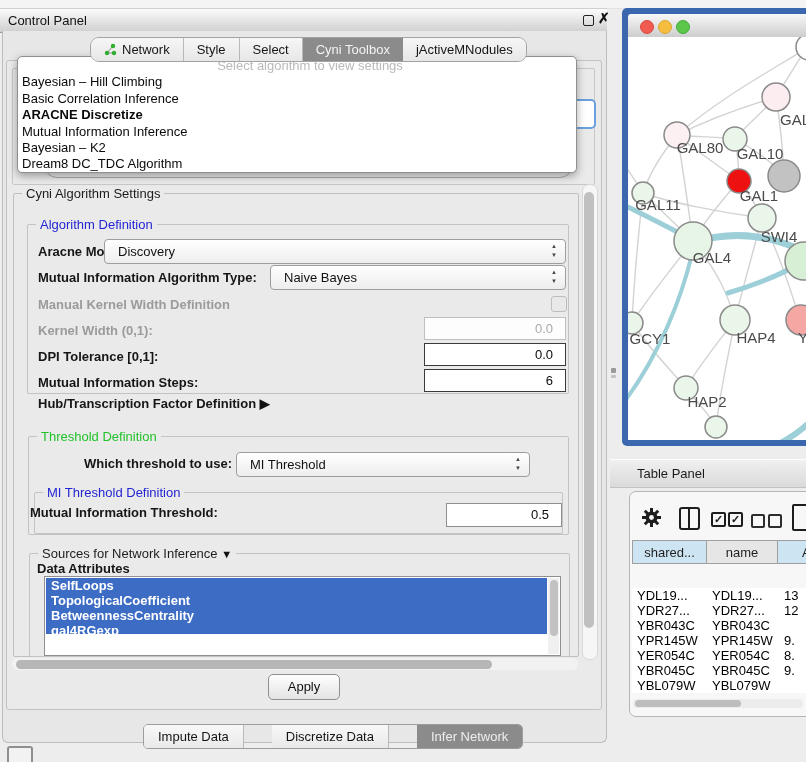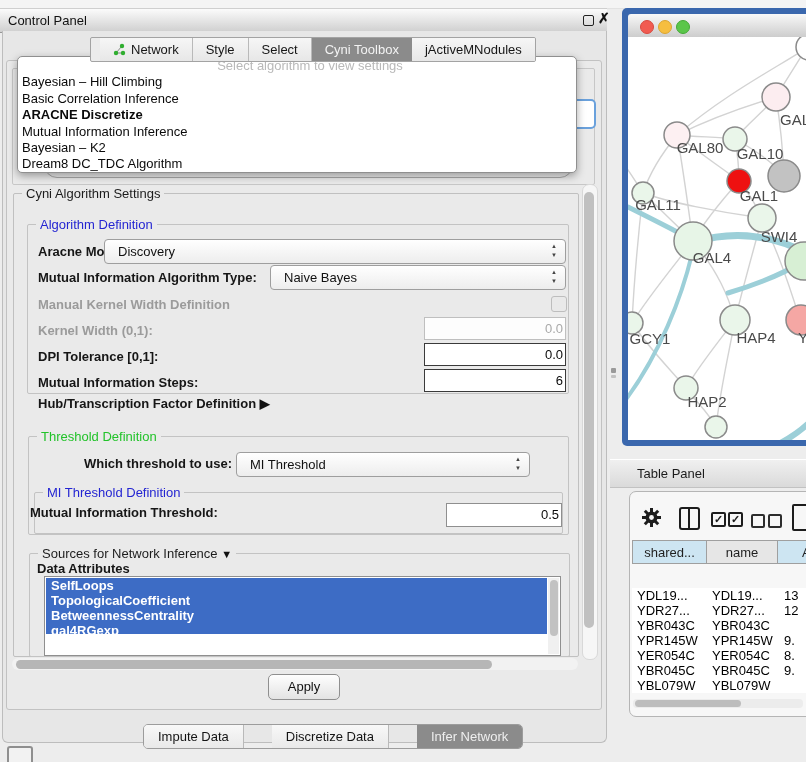--- a/index.html
+++ b/index.html
@@ -9,21 +9,21 @@
   
   .top-strip{left:0;top:0;width:806px;height:8px;background:#f4f4f4;border-bottom:1px solid #e2e2e2;}
   .cp-titlebar{left:0;top:8px;width:607px;height:23px;background:linear-gradient(#fbfbfb,#cfcfcf);border-bottom:1px solid #979797;border-top:1px solid #cfcfcf;}
   .cp-title{left:8px;top:4px;font-size:13px;color:#111;}
   .float-ic{left:583px;top:6px;width:9px;height:9px;border:1.5px solid #222;border-radius:2px;}
   .close-ic{left:598px;top:1px;font-size:14px;font-weight:bold;color:#111;}
   .cp-body{left:2px;top:31px;width:603px;height:711px;background:#e7e7e7;border:1px solid #bdbdbd;border-top:none;border-radius:0 0 6px 6px;}
   .content-panel{left:6px;top:60px;width:594px;height:648px;background:#eaeaea;border:1px solid #c2c2c2;border-radius:3px;}
 
   
-  .tabbar{left:90px;top:37px;height:23px;display:flex;border:1px solid #a3a3a3;border-radius:2px;background:#ececec;overflow:hidden;z-index:60;padding-left:9px;}
+  .tabbar{left:90px;top:37px;height:23px;display:flex;border:1px solid #a3a3a3;border-radius:9px;background:#ececec;overflow:hidden;z-index:60;}
   .tab{font-size:13px;color:#161616;line-height:23px;padding:0 13px;border-right:1px solid #b9b9b9;display:flex;align-items:center;gap:5px;background:linear-gradient(#f6f6f6,#e7e7e7);}
   .tab:last-child{border-right:none;}
   .tab.sel{background:#8b8b8b;color:#f3f3f3;border-right:none;}
 
   
   .dd-list{left:17px;top:56px;width:560px;height:117px;background:#fff;border:1px solid #8f8f8f;border-radius:5px;box-shadow:0 3px 8px rgba(0,0,0,.35);z-index:50;padding-top:1px;box-sizing:border-box;}
   .dd-item{height:16.4px;line-height:16.4px;font-size:13px;color:#0a0a0a;padding-left:4px;white-space:nowrap;}
   .dd-item.placeholder{color:#b9b9b9;text-align:center;padding-left:0;margin-left:26px;}
   .dd-item.sel{font-weight:bold;}
 
@@ -34,21 +34,21 @@
 
   
   .set-group{left:13px;top:193px;width:564px;height:462px;border:1px solid #c0c0c0;border-radius:2px;}
   .grp-title{position:absolute;top:-8px;left:8px;background:#eaeaea;padding:0 4px;font-size:13px;color:#1c1c1c;white-space:nowrap;}
   .grp-title.blue{color:#2425d2;}
   .grp-title.green{color:#22c32a;}
   .lbl{position:absolute;font-size:13px;font-weight:bold;color:#161616;white-space:nowrap;}
   .lbl.dis{color:#9b9b9b;}
   .combo{position:absolute;background:linear-gradient(#ffffff,#ededed);border:1px solid #9e9e9e;border-radius:4px;font-size:13px;color:#111;line-height:23px;padding-left:13px;box-sizing:border-box;}
   .stepper{position:absolute;right:8px;top:2px;font-size:6px;color:#444;line-height:9px;text-align:center;}
-  .field{position:absolute;background:#fff;border:1px solid #3a3a3a;font-size:13px;color:#0a0a0a;text-align:right;line-height:22px;padding-right:2px;box-sizing:border-box;}
+  .field{position:absolute;background:#fff;border:1px solid #3a3a3a;font-size:13px;color:#0a0a0a;text-align:right;line-height:22px;padding-right:12px;box-sizing:border-box;}
   .field.dis{border:1px solid #bfbfbf;color:#a9a9a9;background:#fdfdfd;}
   .chk{position:absolute;width:14px;height:14px;border:1px solid #bdbdbd;border-radius:3px;background:#e9e9e9;}
   .arrow-r{font-size:13px;color:#111;}
   .arrow-d{font-size:11px;color:#111;}
 
   .attr-list{left:44px;top:576px;width:515px;height:78px;background:#fff;border:1px solid #8f8f8f;overflow:hidden;z-index:3;}
   .attr-sel{position:absolute;left:1px;top:1px;width:501px;height:56px;background:#3d6cc5;font-weight:bold;}
   .attr-item{height:15px;line-height:15px;font-size:13px;color:#fff;padding-left:5px;white-space:nowrap;}
   .attr-vsb{position:absolute;right:1px;top:1px;width:11px;height:76px;background:#f0f0f0;}
   .attr-thumb{position:absolute;left:1.5px;top:2px;width:8px;height:56px;background:#c2c2c2;border-radius:4px;}

